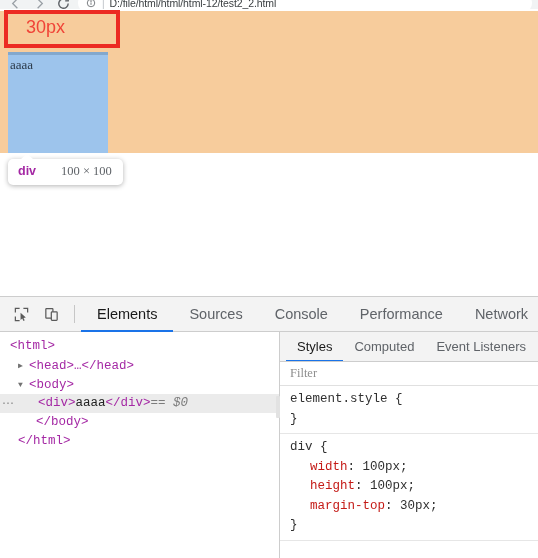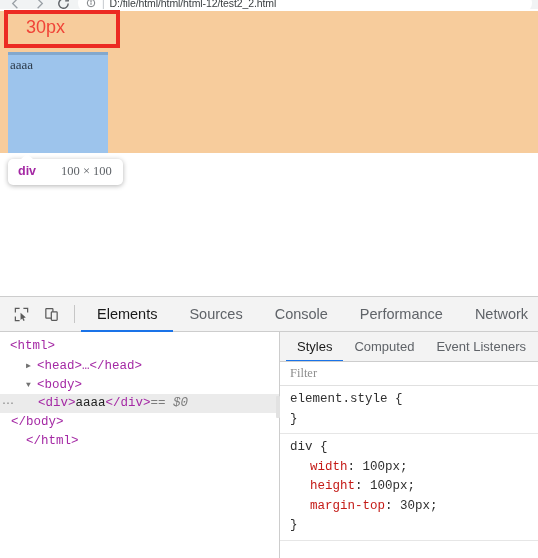--- a/index.html
+++ b/index.html
@@ -139,22 +139,22 @@
     position: absolute; left: 2px; top: 0; color: #8a8a8a;
     font-family: "Liberation Sans", sans-serif; font-size: 12px; letter-spacing: 1px;
   }
   .twisty {
     display: inline-block; width: 10px; color: #727272; font-size: 8px;
     vertical-align: middle; margin-right: 1px;
   }
   .tag { color: #a428a4; }
   .txt { color: #222222; }
   .dollar { color: #7c7c7c; font-style: italic; }
-  .ind1 { padding-left: 26px; }
-  .ind2 { padding-left: 11px; }
+  .ind1 { padding-left: 18px; }
+  .ind2 { padding-left: 36px; }
   .ind3 { padding-left: 38px; }
 
   
   .dt-splitter {
     width: 1px; flex: 0 0 1px; background: #cdcdcd; position: relative;
   }
   .dt-splitter:after {
     content: ""; position: absolute; left: -3px; top: 64px;
     width: 4px; height: 22px; background: #e2e2e2; border-radius: 1px;
   }

